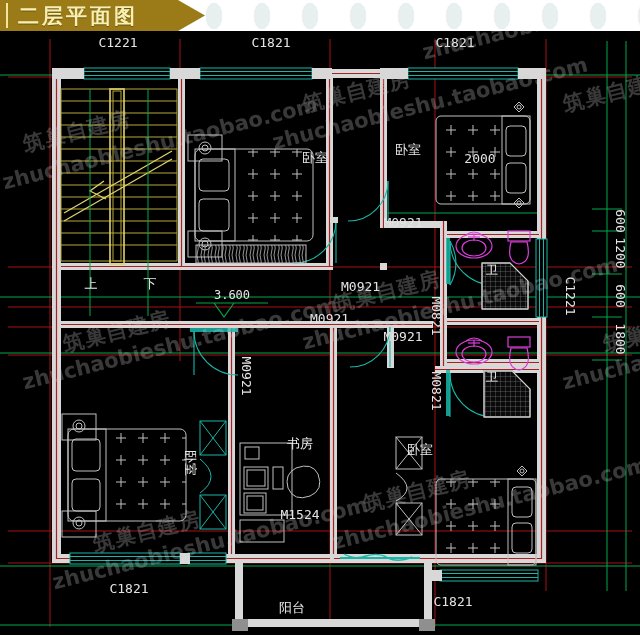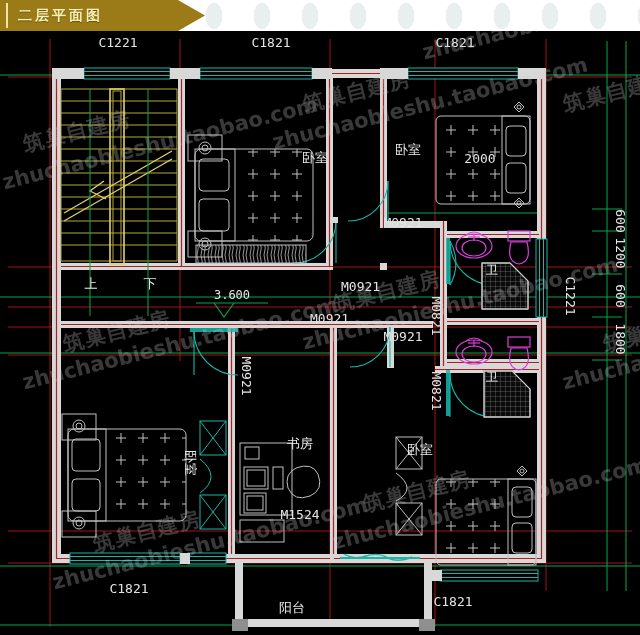--- a/index.html
+++ b/index.html
@@ -16,21 +16,21 @@
        radial-gradient(ellipse 14px 22px at 70px 16px, rgba(228,238,236,.85) 0 60%, rgba(0,0,0,0) 61%),
        radial-gradient(ellipse 14px 22px at 118px 16px, rgba(228,238,236,.85) 0 60%, rgba(0,0,0,0) 61%);
      background-size:48px 31px;background-repeat:repeat-x;}
   #banner{position:absolute;left:0;top:0;height:31px;width:205px;
           background:#9a7b18;
           clip-path:polygon(0 0,178px 0,205px 15.5px,178px 31px,0 31px);}
   #banner .inner{position:absolute;left:6px;top:3px;right:0;bottom:3px;
           border-left:2px solid #f2e49a;}
   #banner-title{position:absolute;left:18px;top:0;height:31px;
           display:flex;align-items:center;letter-spacing:3px;
-          font-size:14px;color:#f7efb4;
+          font-size:21px;color:#f7efb4;
           font-family:"DejaVu Sans","Liberation Sans",sans-serif;font-weight:700;
           text-shadow:0 1px 0 #6b540c;}
 
   
   #plan{position:absolute;left:0;top:31px;width:640px;height:604px;
         background:#000;display:block;}
 
   
   #watermark{position:absolute;left:0;top:31px;width:640px;height:604px;
              pointer-events:none;overflow:hidden;opacity:.5;}

